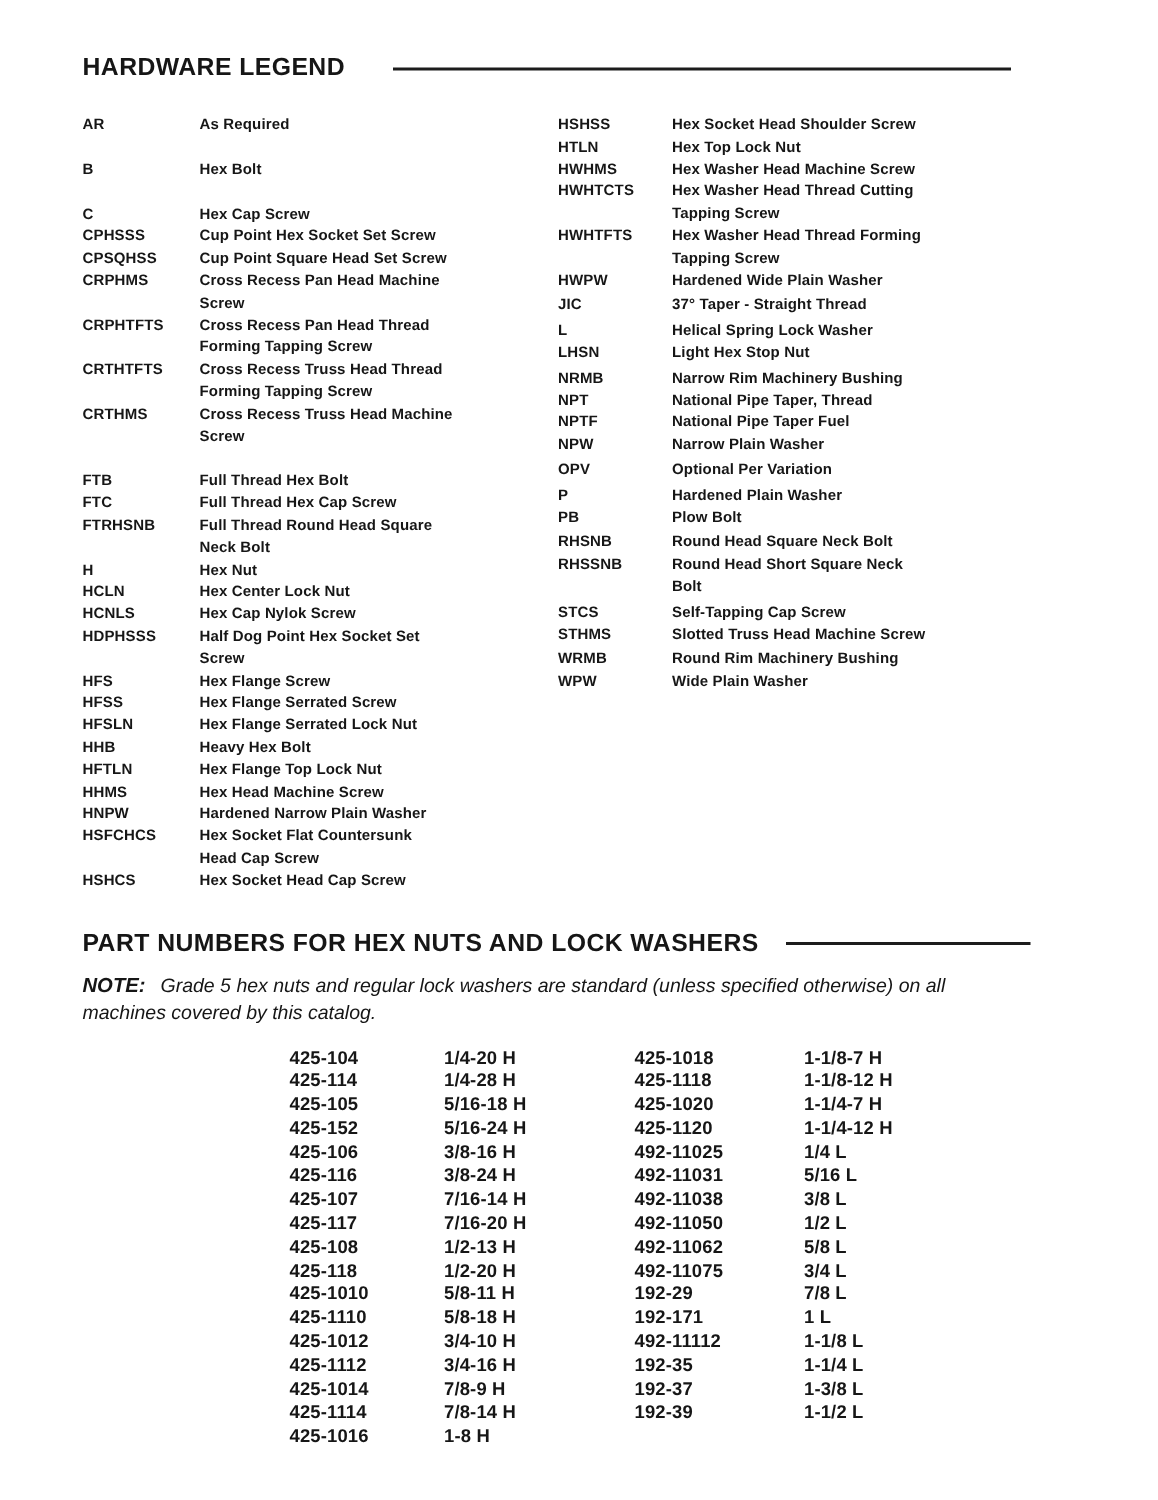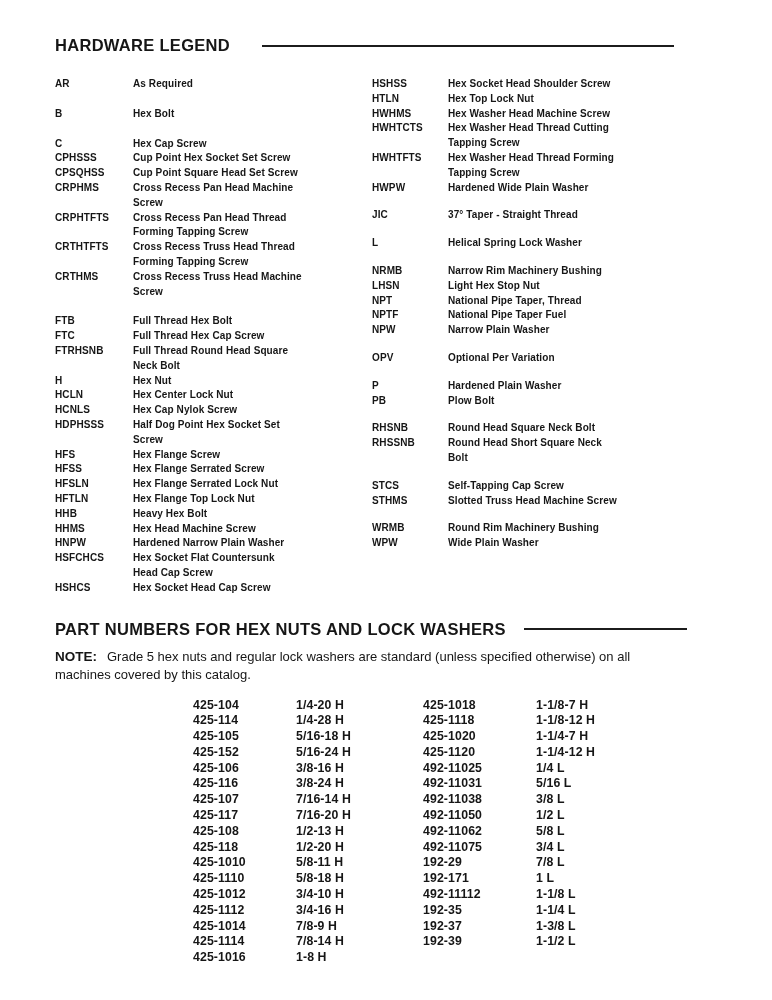--- a/index.html
+++ b/index.html
@@ -16,24 +16,24 @@
   .rule-2{margin-left:18px;margin-right:15px;}
 
   .legend-cols{display:flex;margin-top:22px;}
   .legend-left{width:317px;flex:0 0 auto;}
   .legend-right{flex:1 1 auto;}
   .legend-row{display:flex;font-size:10px;line-height:14.8px;letter-spacing:0.1px;}
   .legend-left .legend-row .cell-abbr{flex:0 0 78px;}
   .legend-right .legend-row .cell-abbr{flex:0 0 76px;}
   .legend-row .cell-def{flex:1 1 auto;white-space:pre-line;}
   .legend-left .gap{margin-top:15px;}
-  .legend-right .gap{margin-top:13px;}
+  .legend-right .gap{margin-top:2px;}
 
   .parts-section{margin-top:24px;}
-  .note{margin-top:9px;font-size:13px;line-height:18px;
+  .note{margin-top:9px;font-style:italic;font-size:13px;line-height:18px;
         font-weight:normal;width:648px;}
   .note .note-label{font-weight:bold;font-size:13.5px;padding-right:10px;}
   .note .note-text{white-space:pre-line;}
 
   .parts-table{display:flex;margin-top:14px;margin-left:138px;}
   .parts-left{width:230px;flex:0 0 auto;}
   .parts-right{flex:1 1 auto;}
   .parts-row{display:flex;font-size:12.3px;line-height:15.8px;letter-spacing:0.1px;gap:33px;}
   .parts-left .parts-row .cell-part{flex:0 0 70px;}
   .parts-right .parts-row .cell-part{flex:0 0 80px;}
@@ -127,26 +127,26 @@
           </div>
           <div class="legend-row">
             <span class="cell-abbr">HFSS</span>
             <span class="cell-def">Hex Flange Serrated Screw</span>
           </div>
           <div class="legend-row">
             <span class="cell-abbr">HFSLN</span>
             <span class="cell-def">Hex Flange Serrated Lock Nut</span>
           </div>
           <div class="legend-row">
+            <span class="cell-abbr">HHB</span>
+            <span class="cell-def">Heavy Hex Bolt</span>
+          </div>
+          <div class="legend-row">
             <span class="cell-abbr">HFTLN</span>
             <span class="cell-def">Hex Flange Top Lock Nut</span>
-          </div>
-          <div class="legend-row">
-            <span class="cell-abbr">HHB</span>
-            <span class="cell-def">Heavy Hex Bolt</span>
           </div>
           <div class="legend-row">
             <span class="cell-abbr">HHMS</span>
             <span class="cell-def">Hex Head Machine Screw</span>
           </div>
           <div class="legend-row">
             <span class="cell-abbr">HNPW</span>
             <span class="cell-def">Hardened Narrow Plain Washer</span>
           </div>
           <div class="legend-row">
@@ -187,27 +187,27 @@
             <span class="cell-def">Hardened Wide Plain Washer</span>
           </div>
           <div class="legend-row gap">
             <span class="cell-abbr">JIC</span>
             <span class="cell-def">37° Taper - Straight Thread</span>
           </div>
           <div class="legend-row gap">
             <span class="cell-abbr">L</span>
             <span class="cell-def">Helical Spring Lock Washer</span>
           </div>
+          <div class="legend-row">
+            <span class="cell-abbr">LHSN</span>
+            <span class="cell-def">Light Hex Stop Nut</span>
+          </div>
           <div class="legend-row gap">
             <span class="cell-abbr">NRMB</span>
             <span class="cell-def">Narrow Rim Machinery Bushing</span>
-          </div>
-          <div class="legend-row">
-            <span class="cell-abbr">LHSN</span>
-            <span class="cell-def">Light Hex Stop Nut</span>
           </div>
           <div class="legend-row">
             <span class="cell-abbr">NPT</span>
             <span class="cell-def">National Pipe Taper, Thread</span>
           </div>
           <div class="legend-row">
             <span class="cell-abbr">NPTF</span>
             <span class="cell-def">National Pipe Taper Fuel</span>
           </div>
           <div class="legend-row">

